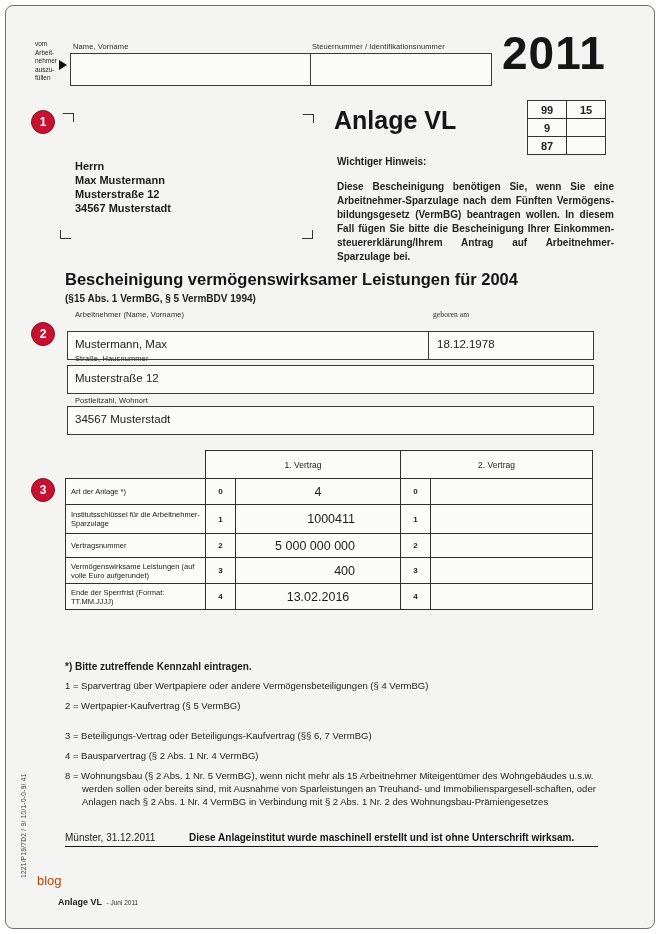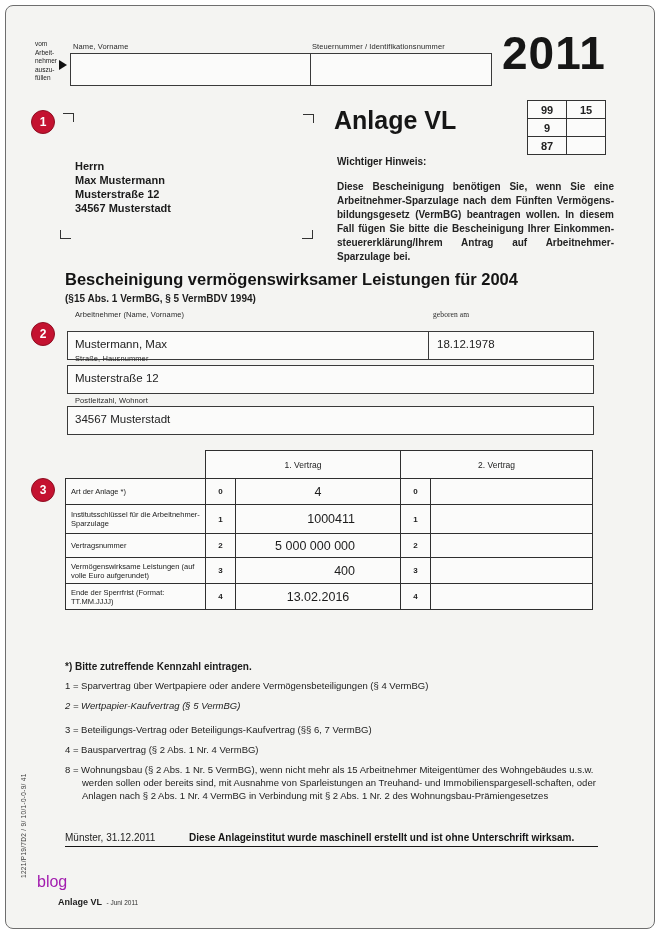--- a/index.html
+++ b/index.html
@@ -37,21 +37,21 @@
   .ctable .val{font-size:12.5px;color:#1d1d1d;text-align:center;}
   .ctable .val.rt{text-align:right;padding-right:45px;}
   .inst-label{font-size:7.5px;padding:5px 0 0 6px;color:#222;}
   .inst-value{font-size:12px;padding:9px 0 0 8px;color:#1d1d1d;}
   .fn-head{font-size:10px;font-weight:bold;}
   .fn-item{font-size:9.5px;line-height:13px;color:#222;padding-left:17px;text-indent:-17px;}
   .sig-row{display:flex;align-items:flex-end;border-bottom:1.6px solid #161616;padding-bottom:3px;}
   .sig-place{font-size:10px;width:124px;color:#222;}
   .sig-statement{font-size:10px;font-weight:bold;flex:1;color:#161616;}
   .vert-code{font-size:6.5px;color:#3c3c3c;transform:rotate(-90deg);transform-origin:left top;white-space:nowrap;letter-spacing:.3px;}
-  .watermark{font-size:16px;color:#a21caf;}
+  .watermark{font-size:13px;color:#c2410c;}
   .footer-name{font-size:9px;font-weight:bold;color:#1d1d1d;}
   .footer-edition{font-size:6.5px;font-weight:normal;color:#333;}
   .divider-v{position:absolute;top:0;bottom:0;width:1.4px;background:#3a3a3a;}
 </style>
 </head>
 <body>
 
 <div class="canvas">
   <div class="page"></div>
 
@@ -179,21 +179,21 @@
       <td class="code">4</td>
       <td class="val"></td>
     </tr>
   </tbody>
     </table>
 
 
   <div class="abs fn-head" style="left:65px;top:661px;">*) Bitte zutreffende Kennzahl eintragen.</div>
   <div class="abs" style="left:65px;top:679px;width:545px;">
     <div class="fn-item" style="margin-bottom:7px;">1 = Sparvertrag über Wertpapiere oder andere Vermögensbeteiligungen (§ 4 VermBG)</div>
-    <div class="fn-item" style="margin-bottom:11px;font-style:italic;">2 = Wertpapier-Kaufvertrag (§ 5 VermBG)</div>
+    <div class="fn-item" style="margin-bottom:17px;">2 = Wertpapier-Kaufvertrag (§ 5 VermBG)</div>
     <div class="fn-item" style="margin-bottom:7px;">3 = Beteiligungs-Vertrag oder Beteiligungs-Kaufvertrag (§§ 6, 7 VermBG)</div>
     <div class="fn-item" style="margin-bottom:7px;">4 = Bausparvertrag (§ 2 Abs. 1 Nr. 4 VermBG)</div>
     <div class="fn-item">8 = Wohnungsbau (§ 2 Abs. 1 Nr. 5 VermBG), wenn nicht mehr als 15 Arbeitnehmer Miteigentümer des Wohngebäudes u.s.w. werden sollen oder bereits sind, mit Ausnahme von Sparleistungen an Treuhand- und Immobilienspargesell-schaften, oder Anlagen nach § 2 Abs. 1 Nr. 4 VermBG in Verbindung mit § 2 Abs. 1 Nr. 2 des Wohnungsbau-Prämiengesetzes</div>
   </div>
 
   <div class="abs sig-row" style="left:65px;top:832px;width:533px;">
     <div class="sig-place">Münster, 31.12.2011</div>
     <div class="sig-statement">Diese Anlageinstitut wurde maschinell erstellt und ist ohne Unterschrift wirksam.</div>
   </div>
 

